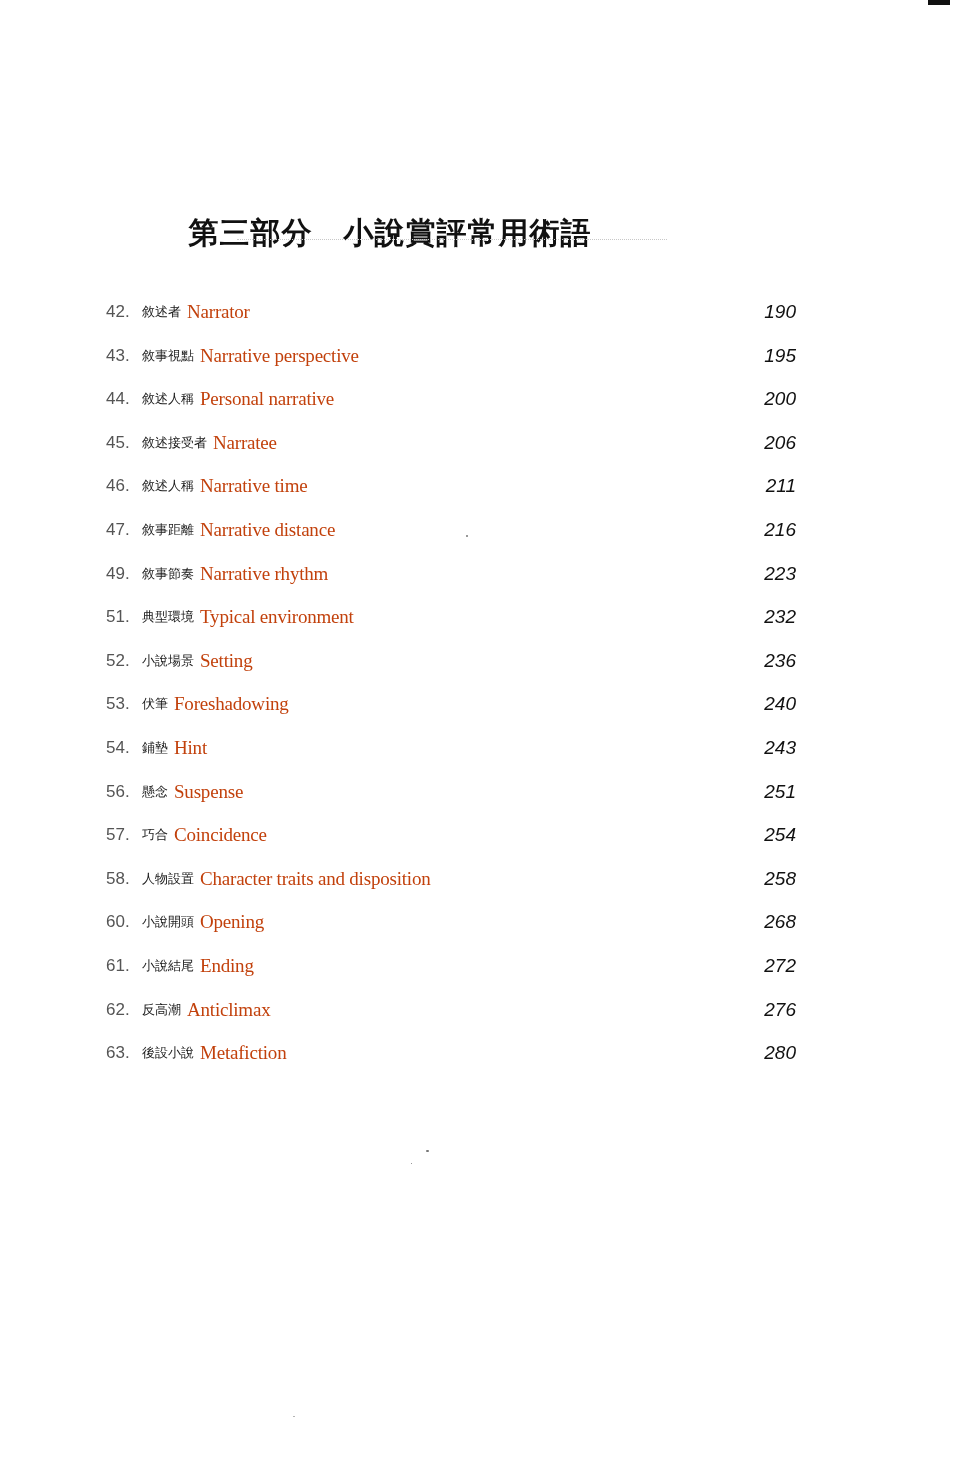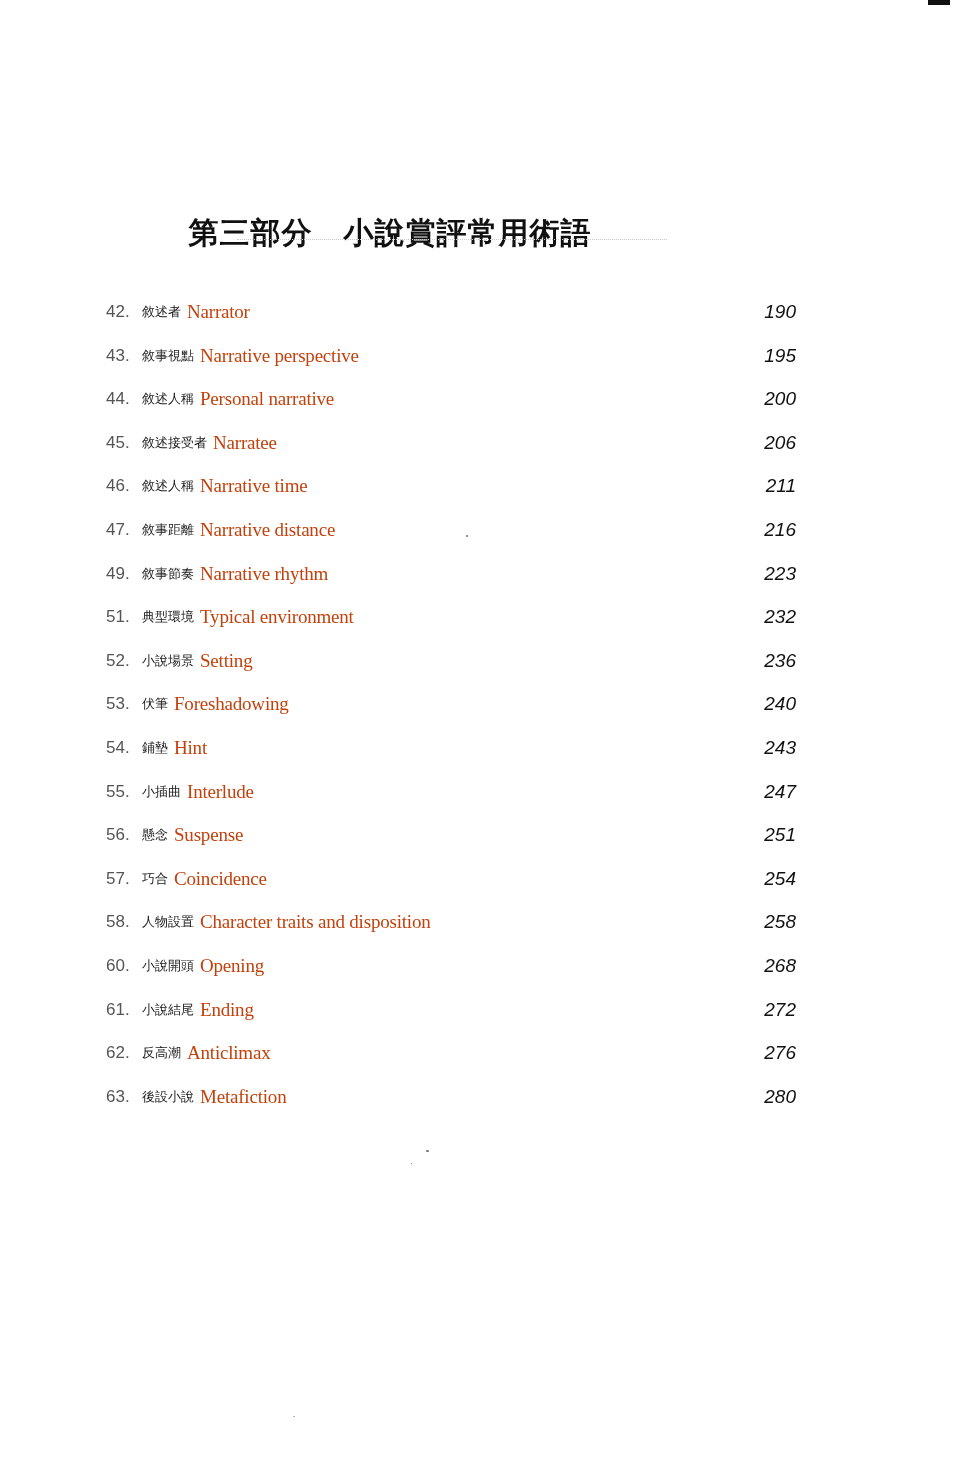--- a/index.html
+++ b/index.html
@@ -167,26 +167,20 @@
       <span class="toc-en">Foreshadowing</span>
       <span class="toc-page">240</span>
     </li>
   <li class="toc-row">
       <span class="toc-num">54.</span>
       <span class="toc-zh">鋪墊</span>
       <span class="toc-en">Hint</span>
       <span class="toc-page">243</span>
     </li>
   <li class="toc-row">
-      <span class="toc-num">55.</span>
-      <span class="toc-zh">小插曲</span>
-      <span class="toc-en">Interlude</span>
-      <span class="toc-page">247</span>
-    </li>
-  <li class="toc-row">
       <span class="toc-num">56.</span>
       <span class="toc-zh">懸念</span>
       <span class="toc-en">Suspense</span>
       <span class="toc-page">251</span>
     </li>
   <li class="toc-row">
       <span class="toc-num">57.</span>
       <span class="toc-zh">巧合</span>
       <span class="toc-en">Coincidence</span>
       <span class="toc-page">254</span>

